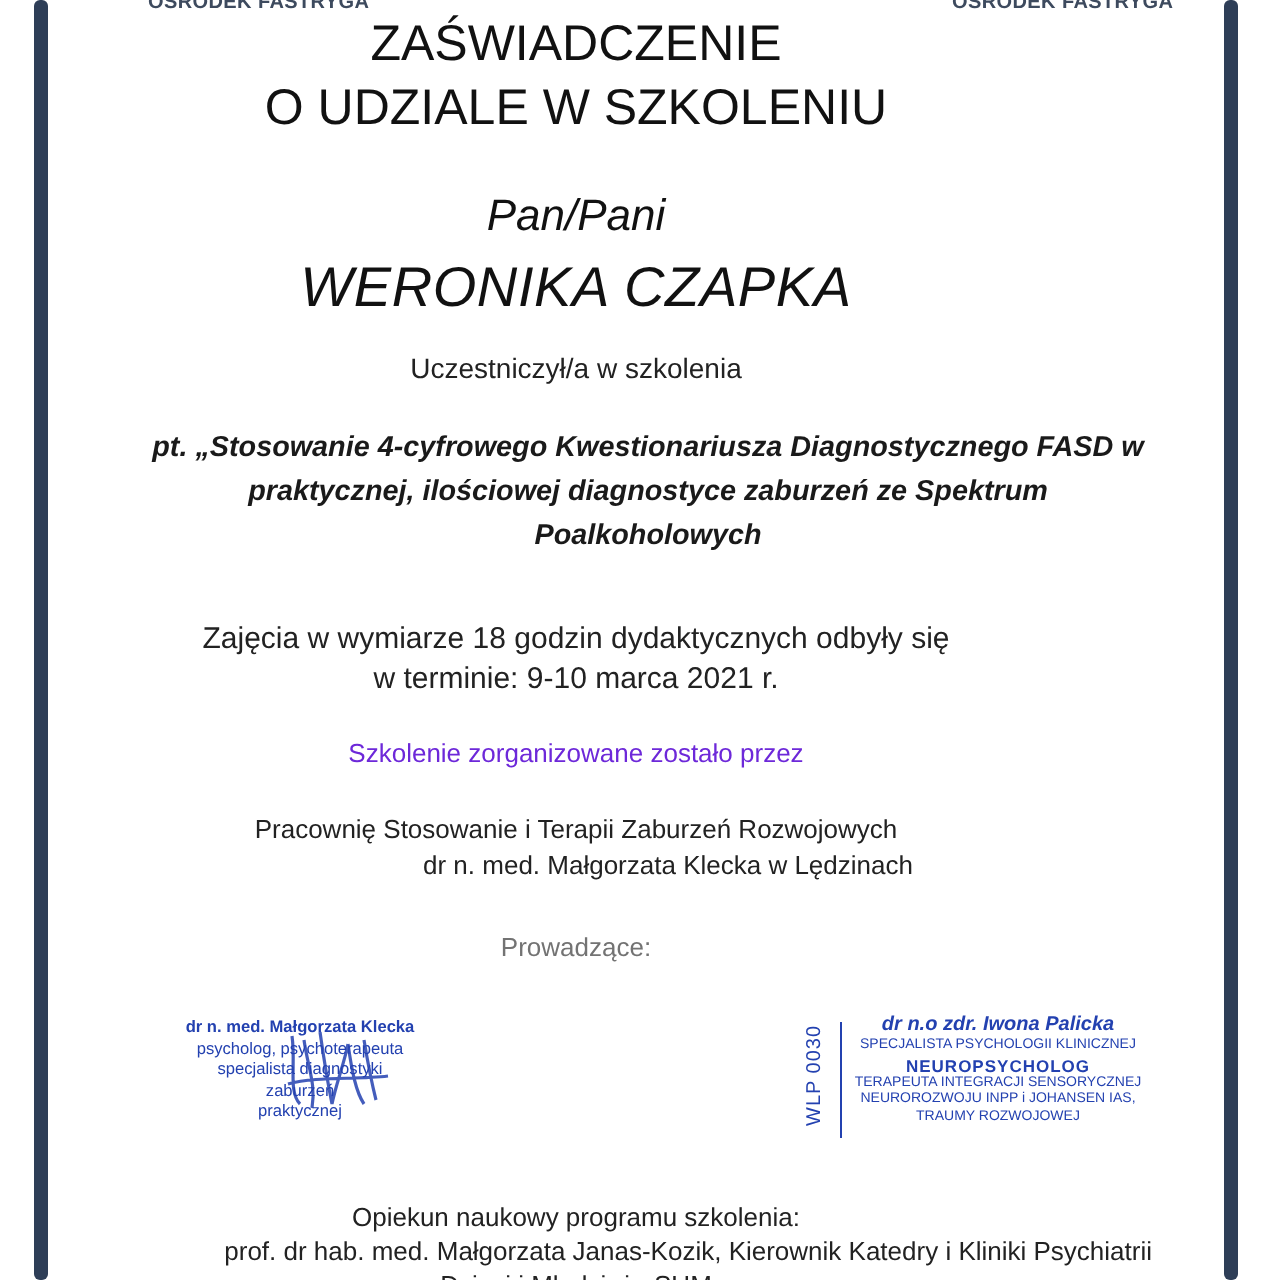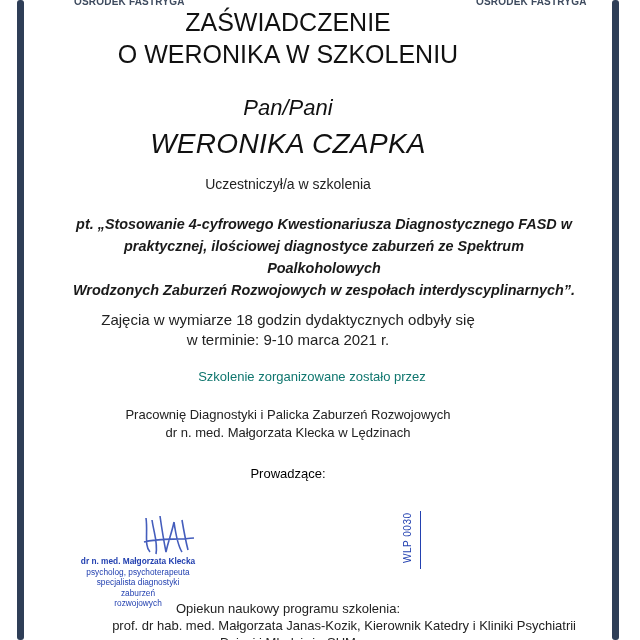--- a/index.html
+++ b/index.html
@@ -31,28 +31,28 @@
   .panpani { top:94px; font-size:22px; font-style:italic; line-height:28px; }
   .name { top:127px; font-size:28px; font-style:italic; line-height:34px; letter-spacing:0.3px; }
   .participated { top:175px; font-size:14px; line-height:18px; color:#222; }
   .course {
     position:absolute; left:68px; width:512px; top:213px;
     font-size:14.4px; font-style:italic; font-weight:bold; line-height:22px; text-align:center;
     color:#1a1a1a;
   }
   .hours { top:310px; font-size:15px; line-height:20px; color:#222; }
   .term { top:330px; font-size:15px; line-height:20px; color:#222; }
-  .organized { top:368px; font-size:13px; line-height:18px; color:#0f766e;padding-left:24px; }
+  .organized { top:368px; font-size:13px; line-height:18px; color:#6d28d9; }
   .org1 { top:406px; font-size:13px; line-height:18px; color:#222; }
-  .org2 { top:424px; font-size:13px; line-height:18px; color:#222; }
-  .leaders { top:465px; font-size:13px; line-height:18px; color:#000000; }
+  .org2 { top:424px; font-size:13px; line-height:18px; color:#222;padding-left:46px; }
+  .leaders { top:465px; font-size:13px; line-height:18px; color:#737373; }
 
   .sig1 {
-    position:absolute; left:80px; top:508px; width:116px; text-align:center;
-    color:#2341b0; font-size:8.3px; line-height:10.5px;margin-top:48px;
+    position:absolute; left:92px; top:508px; width:116px; text-align:center;
+    color:#2341b0; font-size:8.3px; line-height:10.5px;
   }
   .sig1 .b { font-weight:bold; }
   .scribble1 {
     position:absolute; left:138px; top:512px; width:62px; height:44px;
   }
 
   .stamp2 {
     position:absolute; left:402px; top:503px; width:210px; height:70px;
   }
   .wlp {
@@ -77,48 +77,55 @@
 </head>
 <body>
 
 <div class="border-left"></div>
 <div class="border-right"></div>
 
 <div class="logo-text logo-left">OŚRODEK FASTRYGA</div>
 <div class="logo-text logo-right">OŚRODEK FASTRYGA</div>
 
 <div class="center title1">ZAŚWIADCZENIE</div>
-<div class="center title2">O WERONIKA W SZKOLENIU</div>
+<div class="center title2">O UDZIALE W SZKOLENIU</div>
 <div class="center panpani">Pan/Pani</div>
 <div class="center name">WERONIKA CZAPKA</div>
 <div class="center participated">Uczestniczył/a w szkolenia</div>
 
 <div class="course">
   <div>pt. „Stosowanie 4-cyfrowego Kwestionariusza Diagnostycznego FASD w</div>
   <div>praktycznej, ilościowej diagnostyce zaburzeń ze Spektrum Poalkoholowych</div>
-  <div>Wrodzonych Zaburzeń Rozwojowych w zespołach interdyscyplinarnych”.</div>
 </div>
 
 <div class="center hours">Zajęcia w wymiarze 18 godzin dydaktycznych odbyły się</div>
 <div class="center term">w terminie: 9-10 marca 2021 r.</div>
 <div class="center organized">Szkolenie zorganizowane zostało przez</div>
-<div class="center org1">Pracownię Diagnostyki i Palicka Zaburzeń Rozwojowych</div>
+<div class="center org1">Pracownię Stosowanie i Terapii Zaburzeń Rozwojowych</div>
 <div class="center org2">dr n. med. Małgorzata Klecka w Lędzinach</div>
 <div class="center leaders">Prowadzące:</div>
 
 <div class="sig1">
   <div class="b">dr n. med. Małgorzata Klecka</div>
   <div>psycholog, psychoterapeuta</div>
   <div>specjalista diagnostyki zaburzeń</div>
-  <div>rozwojowych</div>
+  <div>praktycznej</div>
 </div>
 <svg class="scribble1" viewBox="0 0 62 44">
   <path d="M8 6 C10 20, 6 34, 12 40 M14 8 C16 22, 20 30, 18 42 M22 4 C24 18, 26 30, 28 40 C30 30, 34 20, 36 10 M36 10 C38 24, 40 34, 44 40 M44 8 C46 20, 48 30, 50 38 M6 30 C20 26, 40 28, 56 26" fill="none" stroke="#2341b0" stroke-width="1.6" opacity="0.85"></path>
 </svg>
 
 <div class="stamp2">
   <div class="wlp">WLP 0030</div>
   <div class="stamp-bar"></div>
+  <div class="stamp-lines">
+    <div class="nm">dr n.o zdr. Iwona Palicka</div>
+    <div class="sp">SPECJALISTA PSYCHOLOGII KLINICZNEJ</div>
+    <div class="np">NEUROPSYCHOLOG</div>
+    <div class="sp">TERAPEUTA INTEGRACJI SENSORYCZNEJ</div>
+    <div class="sp">NEUROROZWOJU INPP i JOHANSEN IAS,</div>
+    <div class="sp">TRAUMY ROZWOJOWEJ</div>
+  </div>
 </div>
 
 <div class="center supervisor-label">Opiekun naukowy programu szkolenia:</div>
 <div class="center supervisor-name">prof. dr hab. med. Małgorzata Janas-Kozik, Kierownik Katedry i Kliniki Psychiatrii</div>
 <div class="center supervisor-name2">Dzieci i Młodzieży SUM</div>
 
 </body></html>

